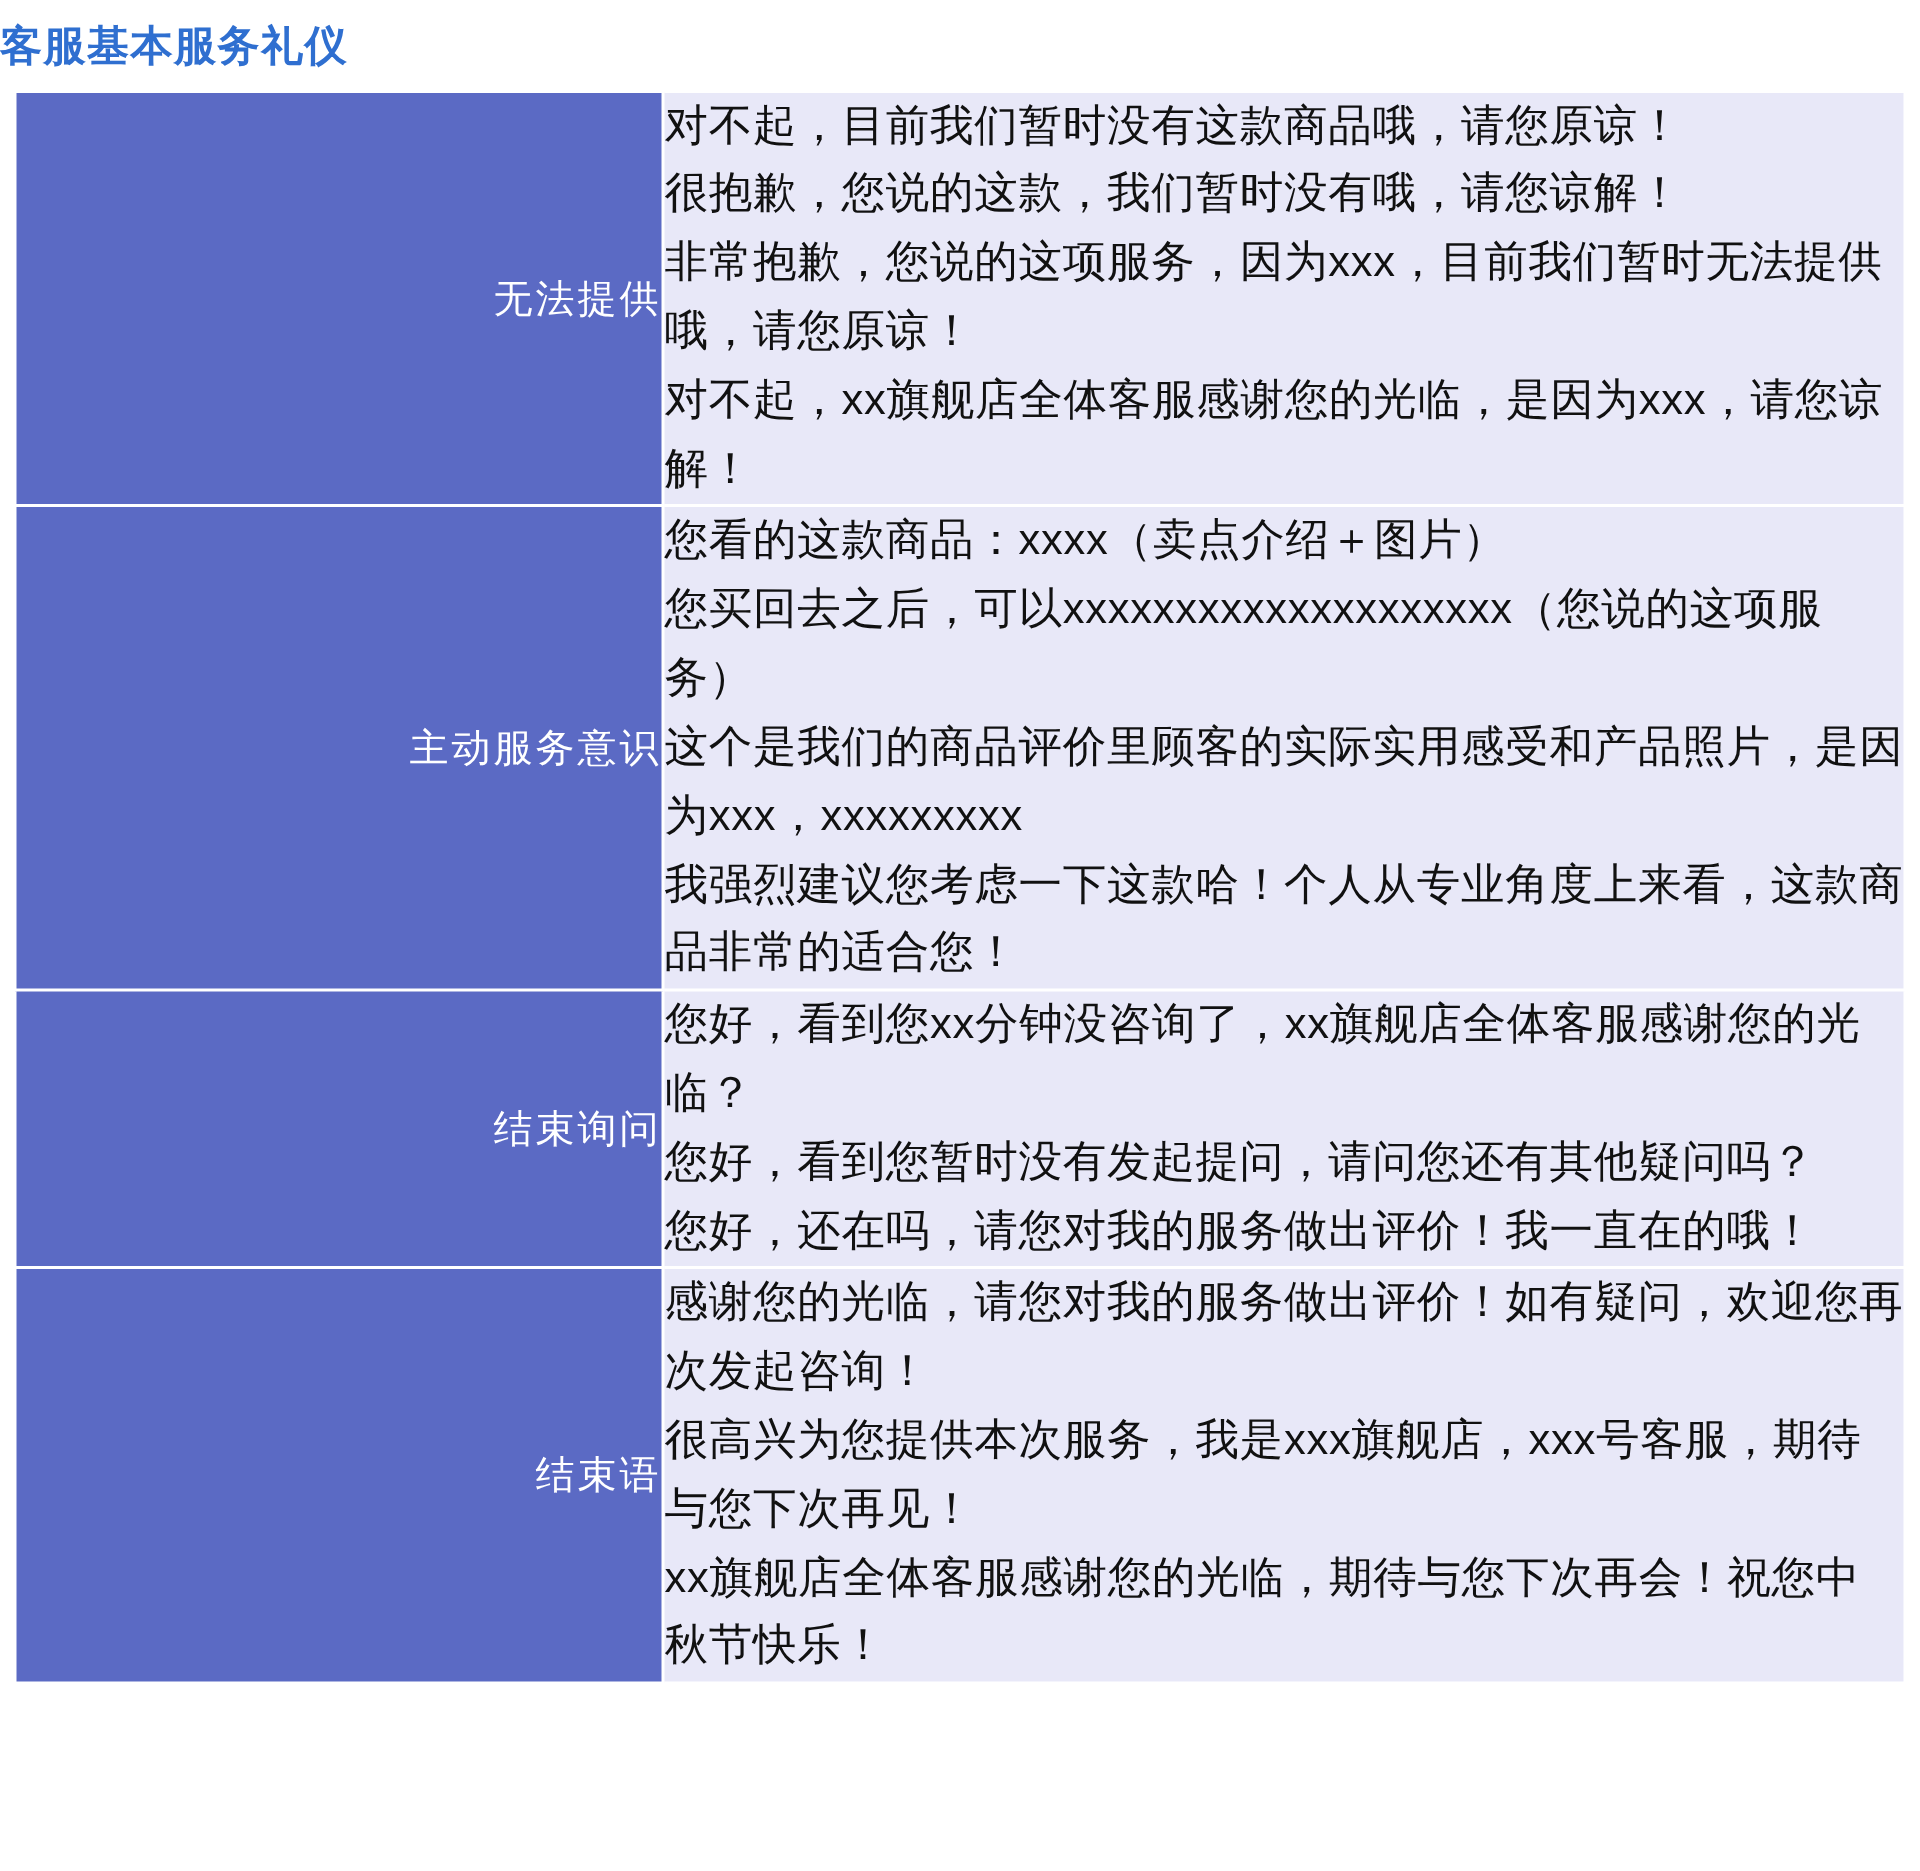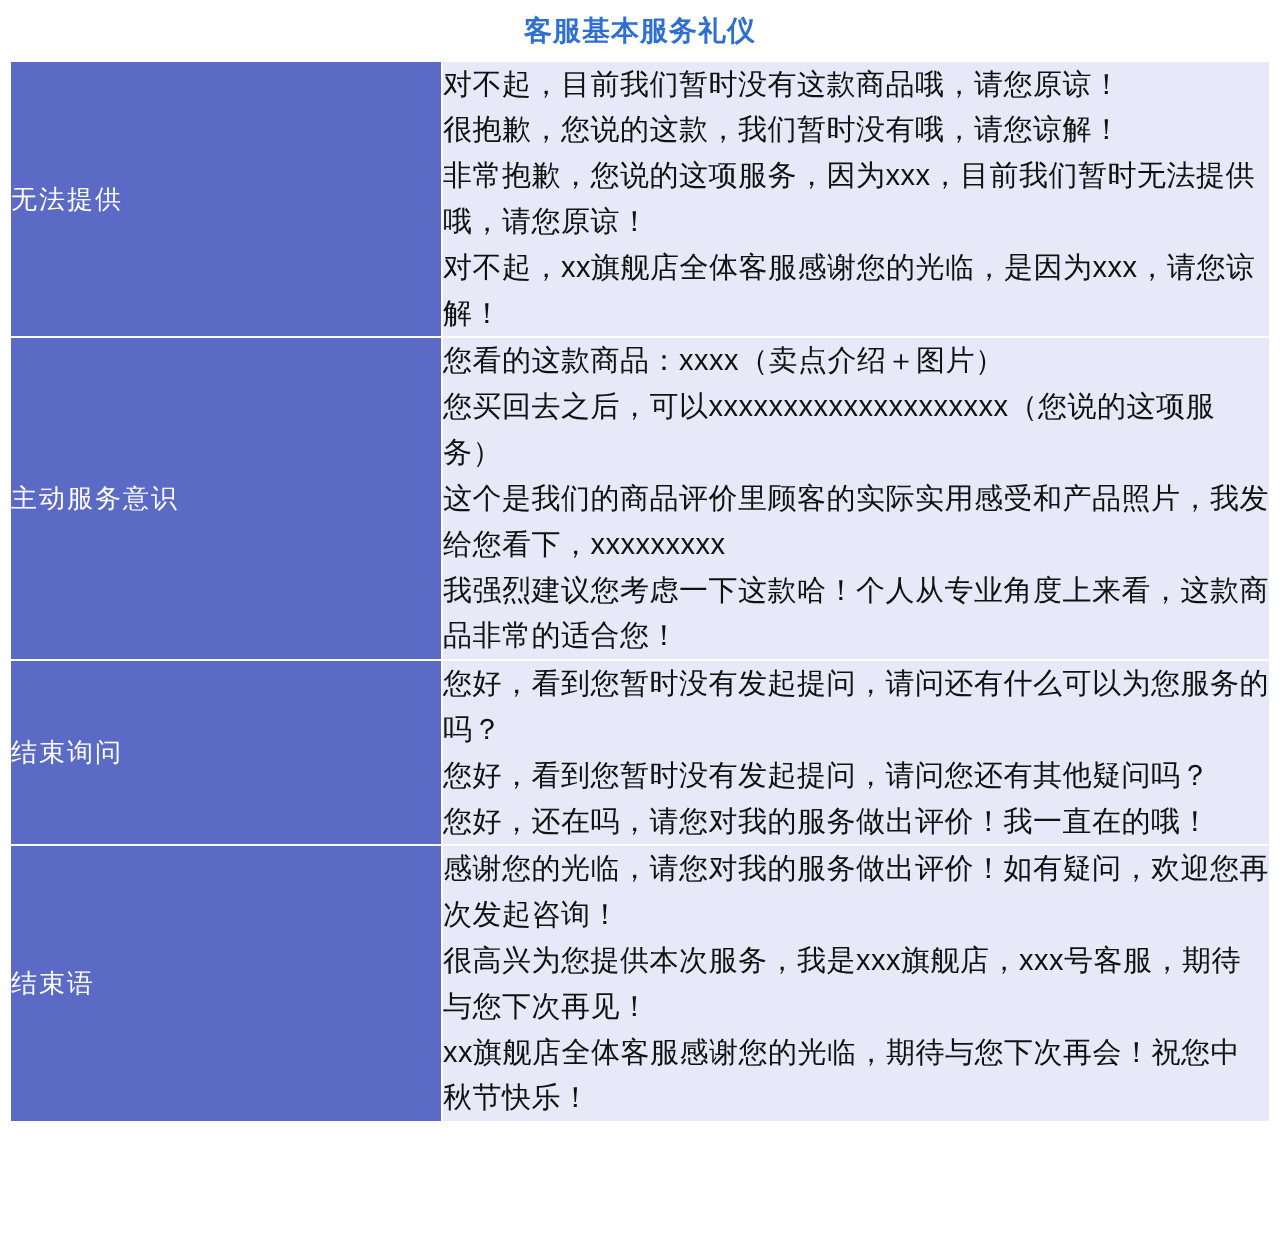--- a/index.html
+++ b/index.html
@@ -13,21 +13,20 @@
     font-family: "Liberation Sans", "DejaVu Sans", sans-serif;
     overflow: hidden;
   }
   .page {
     width: 1280px;
     height: 1247px;
     box-sizing: border-box;
     position: relative;
   }
   .doc-title {
-    text-align: center;
     color: #2f6fd0;
     font-size: 28px;
     font-weight: bold;
     letter-spacing: 1px;
     padding: 14px 0 12px 0;
     line-height: 1.2;
   }
   table.ritual-table {
     border-collapse: collapse;
     width: 1262px;
@@ -36,21 +35,21 @@
   }
   table.ritual-table td {
     border: 2px solid #ffffff;
     vertical-align: middle;
     padding: 0;
   }
   td.cat-cell {
     width: 430px;
     background: #5b6ac4;
     color: #ffffff;
-    text-align: left;
+    text-align: right;
     font-size: 26px;
     letter-spacing: 2px;
     border-left: 2px solid #3c46a0;
     border-top: 2px solid #3c46a0;
     border-bottom: 2px solid #3c46a0;
   }
   td.lines-cell {
     background: #e8e8f8;
     padding: 10px 14px 10px 18px;
     border-right: 2px solid #3c46a0;
@@ -84,29 +83,29 @@
           <p class="line">非常抱歉，您说的这项服务，因为xxx，目前我们暂时无法提供哦，请您原谅！</p>
           <p class="line">对不起，xx旗舰店全体客服感谢您的光临，是因为xxx，请您谅解！</p>
         </td>
       </tr>
 
       <tr>
         <td class="cat-cell">主动服务意识</td>
         <td class="lines-cell">
           <p class="line">您看的这款商品：xxxx（卖点介绍＋图片）</p>
           <p class="line">您买回去之后，可以xxxxxxxxxxxxxxxxxxxx（您说的这项服务）</p>
-          <p class="line">这个是我们的商品评价里顾客的实际实用感受和产品照片，我发给您看下，xxxxxxxxx</p>
+          <p class="line">这个是我们的商品评价里顾客的实际实用感受和产品照片，是因为xxx，xxxxxxxxx</p>
           <p class="line">我强烈建议您考虑一下这款哈！个人从专业角度上来看，这款商品非常的适合您！</p>
         </td>
       </tr>
 
       <tr>
         <td class="cat-cell">结束询问</td>
         <td class="lines-cell">
-          <p class="line">您好，看到您暂时没有发起提问，请问还有什么可以为您服务的吗？</p>
+          <p class="line">您好，看到您xx分钟没咨询了，xx旗舰店全体客服感谢您的光临？</p>
           <p class="line">您好，看到您暂时没有发起提问，请问您还有其他疑问吗？</p>
           <p class="line">您好，还在吗，请您对我的服务做出评价！我一直在的哦！</p>
         </td>
       </tr>
 
       <tr>
         <td class="cat-cell">结束语</td>
         <td class="lines-cell">
           <p class="line">感谢您的光临，请您对我的服务做出评价！如有疑问，欢迎您再次发起咨询！</p>
           <p class="line">很高兴为您提供本次服务，我是xxx旗舰店，xxx号客服，期待与您下次再见！</p>

